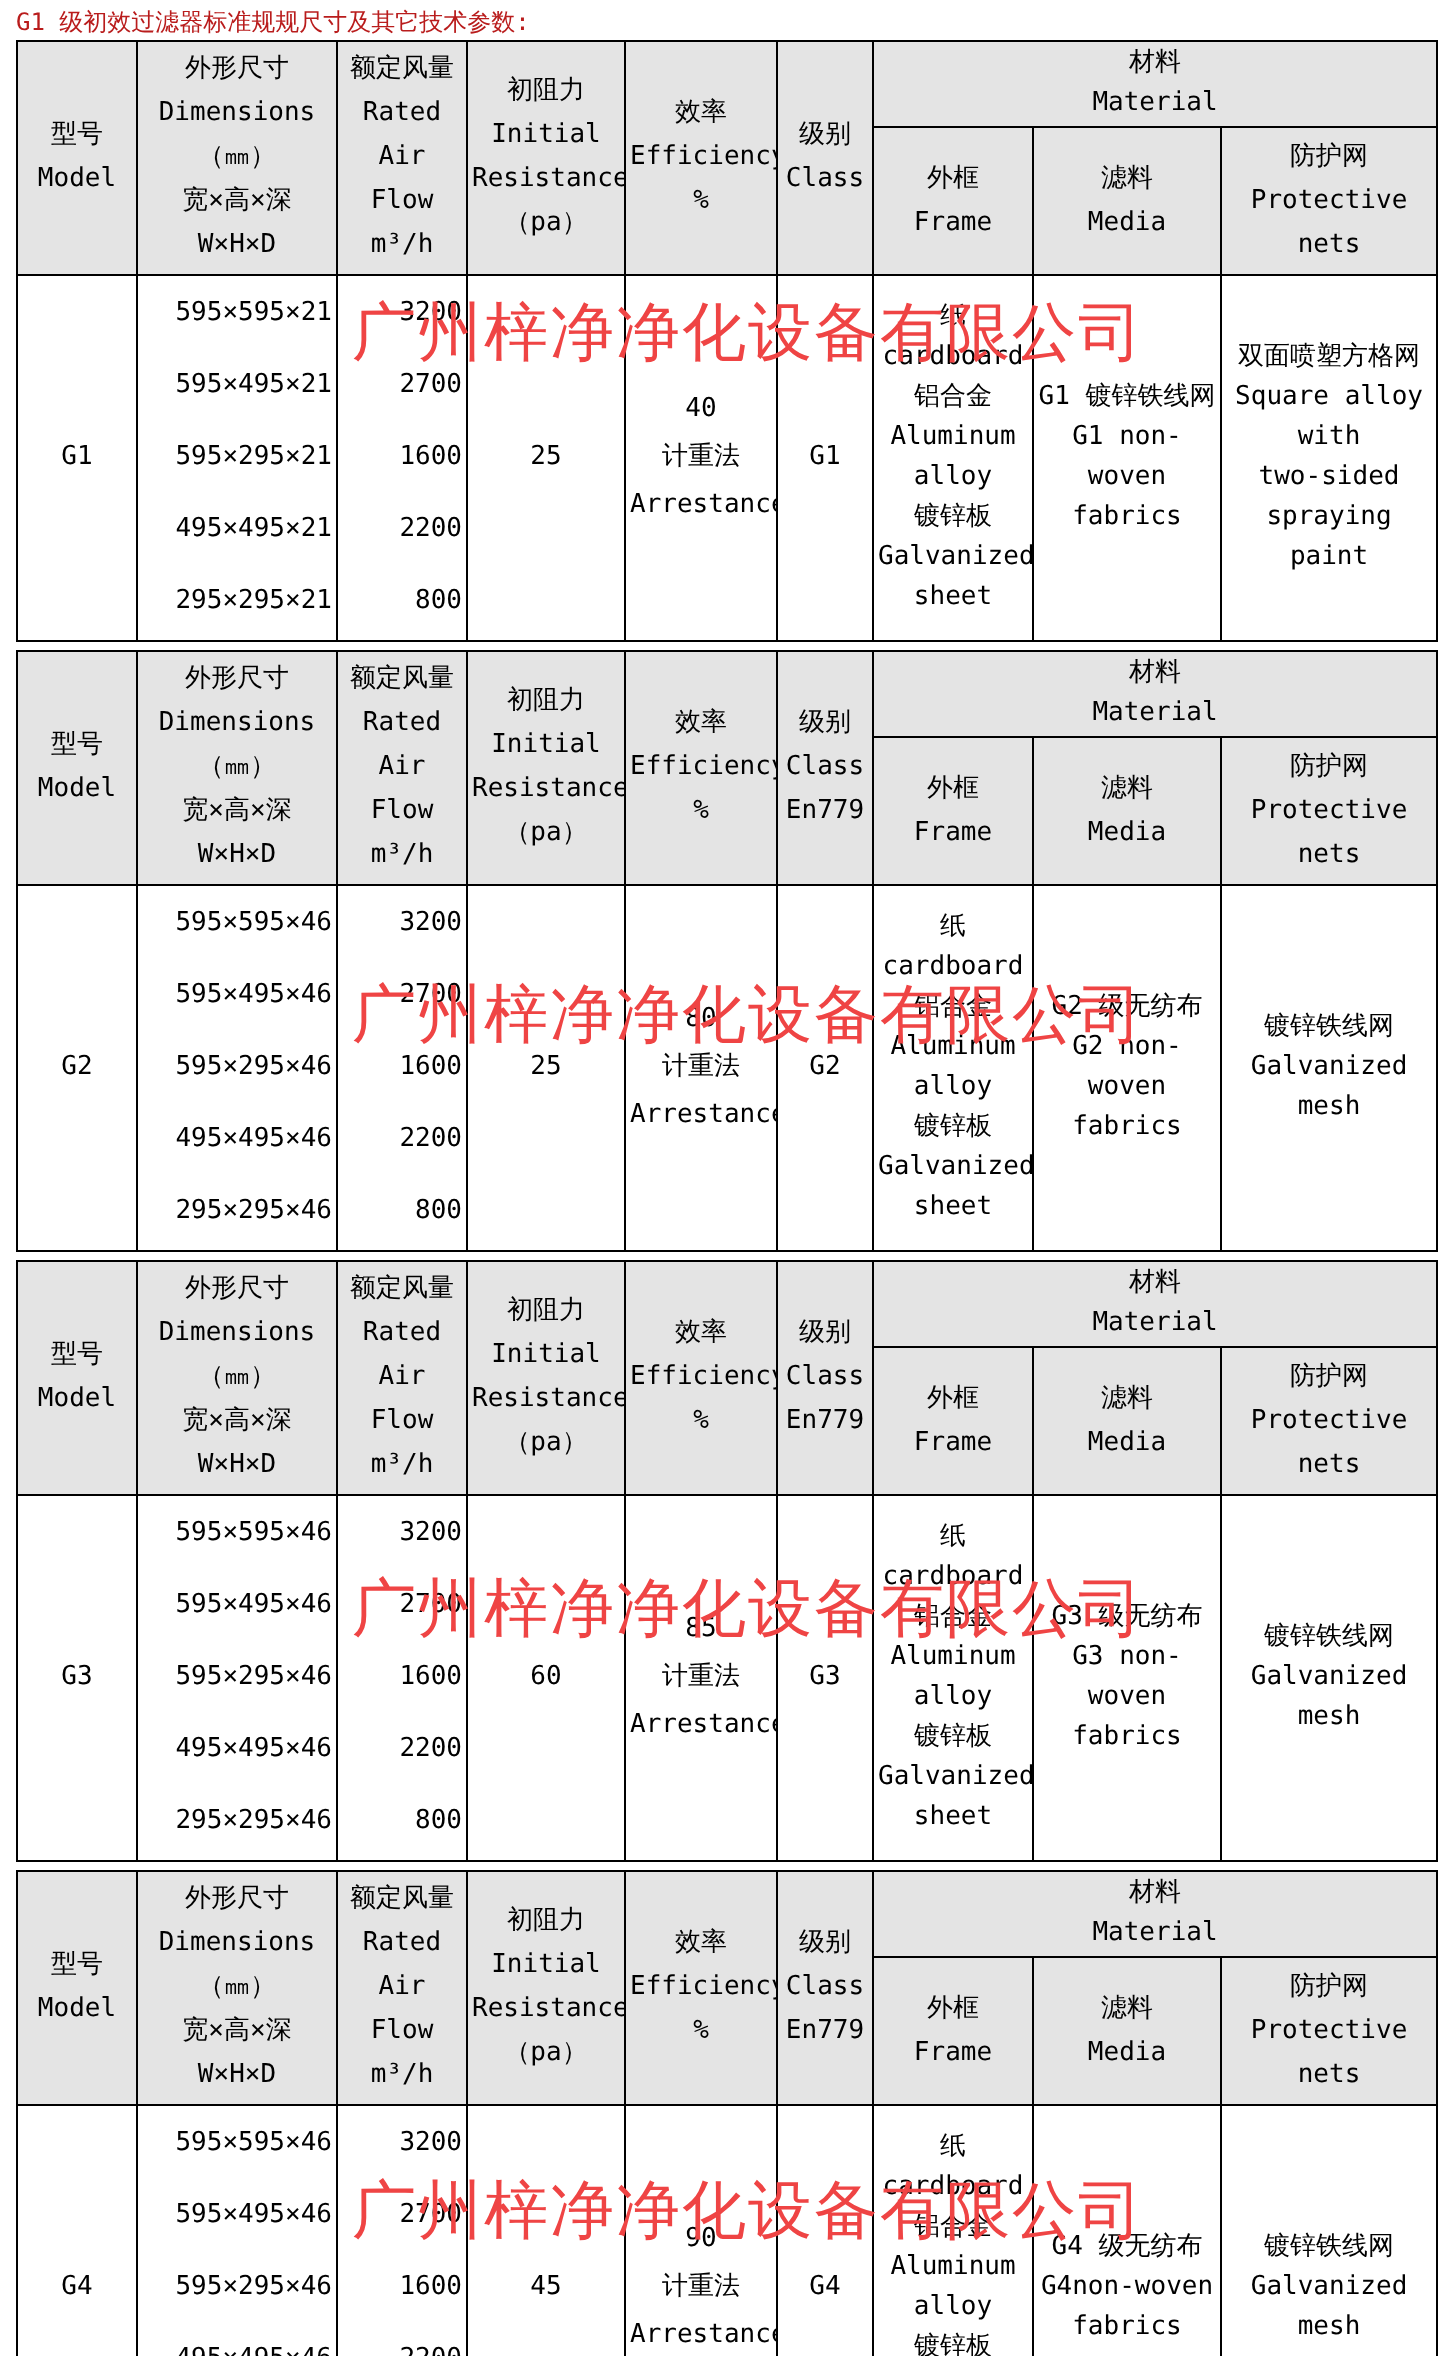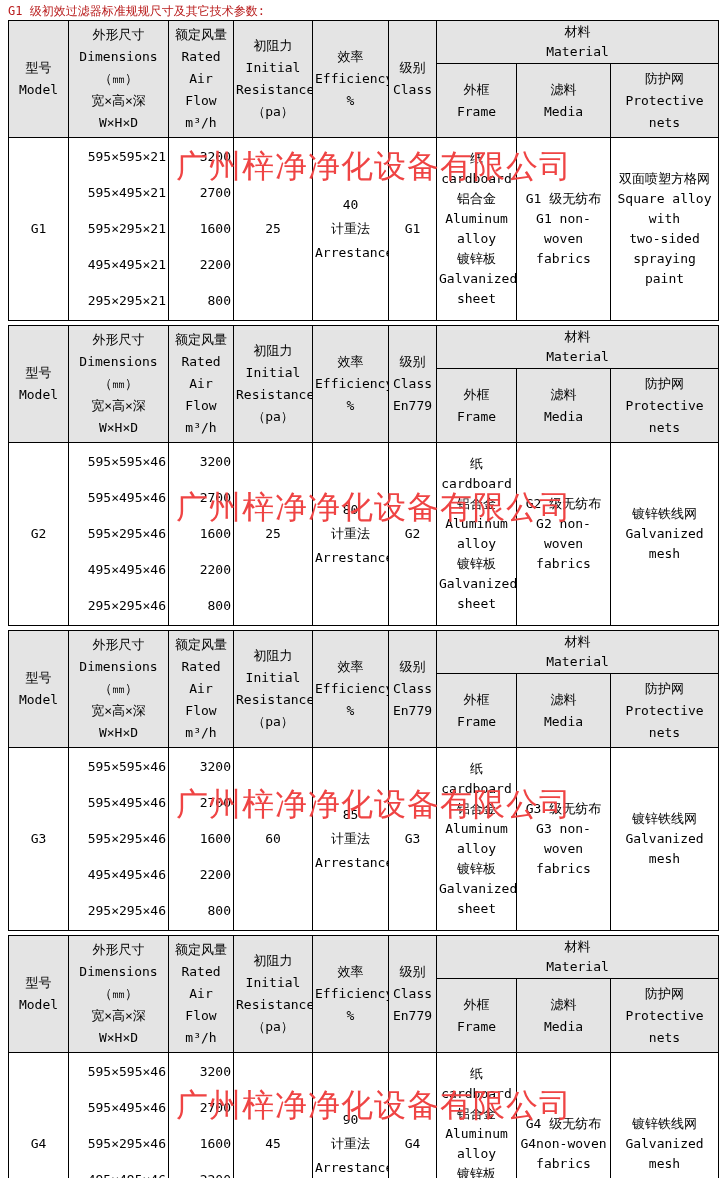--- a/index.html
+++ b/index.html
@@ -137,21 +137,21 @@
 Arrestance</td>
           <td>G1</td>
           <td>纸
 cardboard
 铝合金
 Aluminum
 alloy
 镀锌板
 Galvanized
 sheet</td>
-          <td>G1 级无纺布
+          <td>G1 镀锌铁线网
 G1 non-woven
 fabrics</td>
           <td>双面喷塑方格网
 Square alloy with
 two-sided
 spraying paint</td>
         </tr>
       </tbody>
         </table>
       <div class="wm wm-0">广州梓净净化设备有限公司</div>

